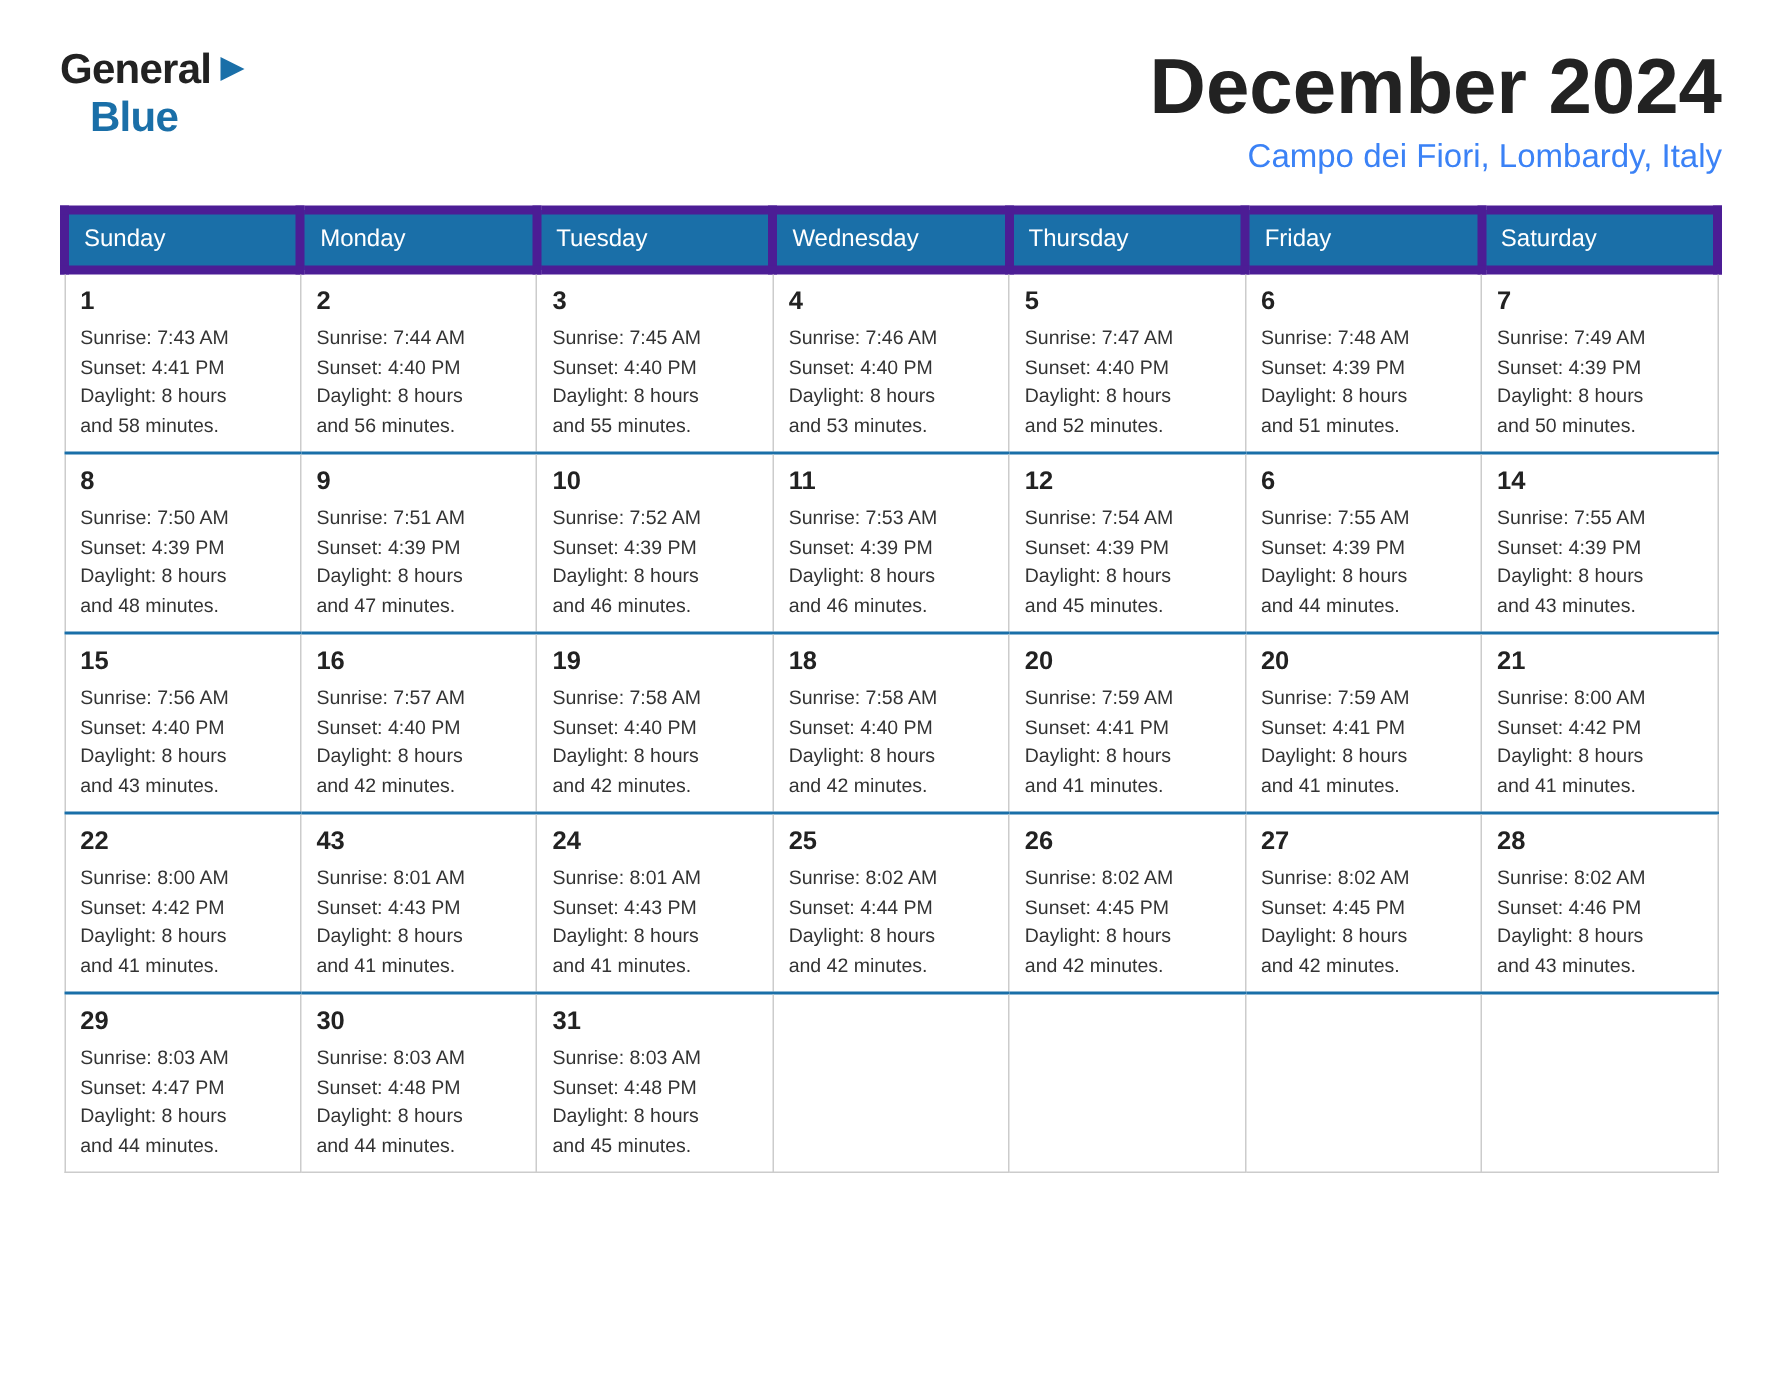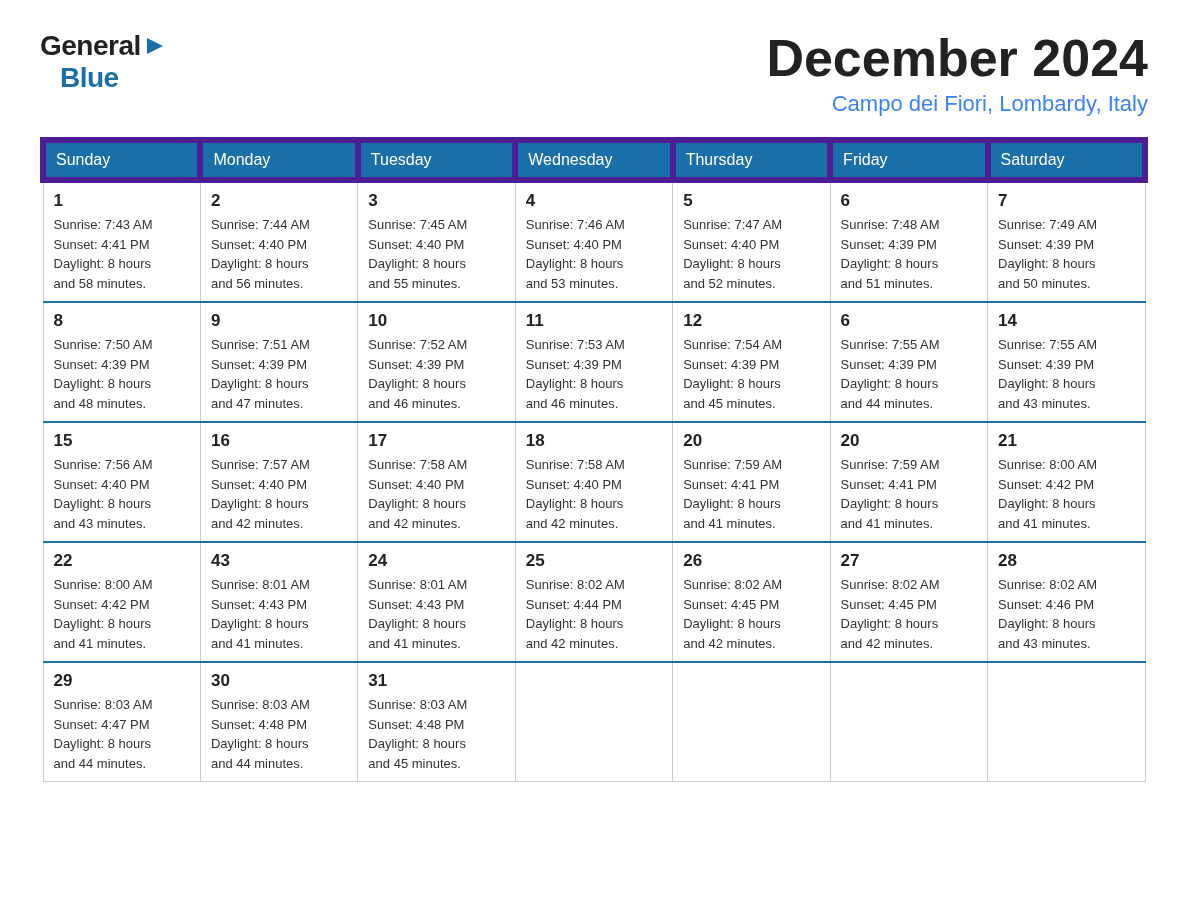--- a/index.html
+++ b/index.html
@@ -192,21 +192,21 @@
       <tr>
         <td>
         <div class="day-number">15</div>
         <div class="day-detail">Sunrise: 7:56 AM<br>Sunset: 4:40 PM<br>Daylight: 8 hours<br>and 43 minutes.</div>
       </td>
         <td>
         <div class="day-number">16</div>
         <div class="day-detail">Sunrise: 7:57 AM<br>Sunset: 4:40 PM<br>Daylight: 8 hours<br>and 42 minutes.</div>
       </td>
         <td>
-        <div class="day-number">17</div>
+        <div class="day-number">19</div>
         <div class="day-detail">Sunrise: 7:58 AM<br>Sunset: 4:40 PM<br>Daylight: 8 hours<br>and 42 minutes.</div>
       </td>
         <td>
         <div class="day-number">18</div>
         <div class="day-detail">Sunrise: 7:58 AM<br>Sunset: 4:40 PM<br>Daylight: 8 hours<br>and 42 minutes.</div>
       </td>
         <td>
         <div class="day-number">20</div>
         <div class="day-detail">Sunrise: 7:59 AM<br>Sunset: 4:41 PM<br>Daylight: 8 hours<br>and 41 minutes.</div>
       </td>

